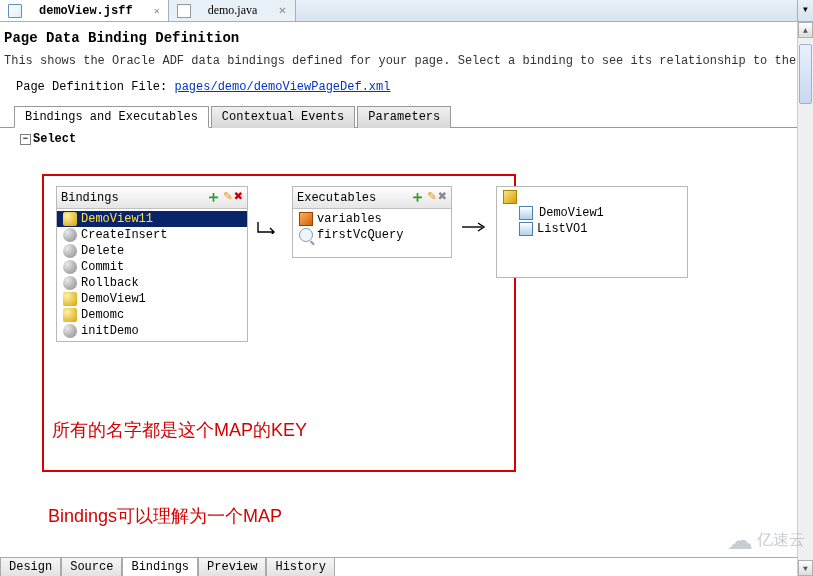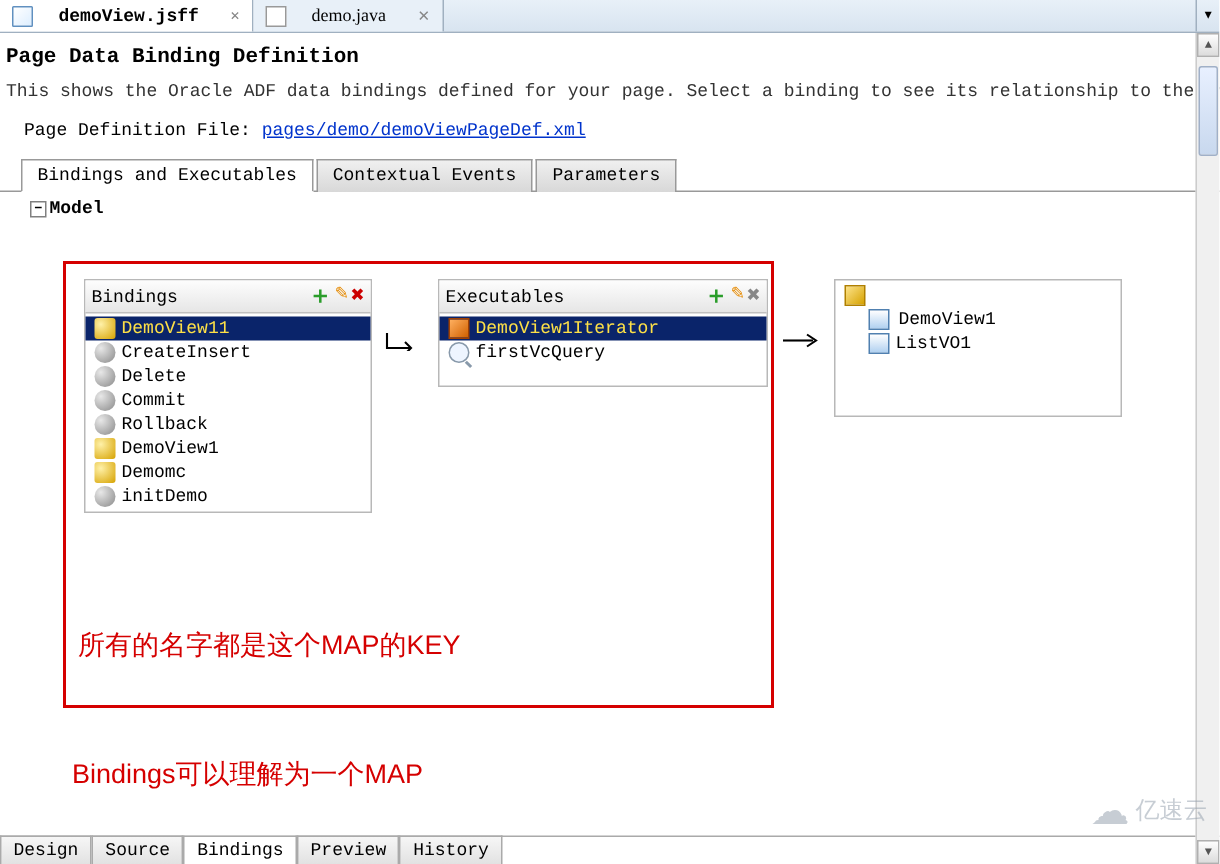--- a/index.html
+++ b/index.html
@@ -39,21 +39,21 @@
 .panels { position: absolute; left: 56px; top: 186px; display: flex; align-items: flex-start; gap: 8px; }
 .panel { border: 1px solid #b8b8b8; background: #fff; }
 .panel-header { display: flex; align-items: center; justify-content: space-between; background: linear-gradient(#fdfdfd, #e6e6e6); border-bottom: 1px solid #c0c0c0; padding: 2px 4px; font-family: "Courier New", monospace; font-size: 12px; height: 22px; }
 .panel-actions { display: flex; gap: 2px; }
 .panel-body { padding: 2px 0; }
 .list-item { display: flex; align-items: center; gap: 4px; padding: 1px 6px; font-family: "Courier New", monospace; font-size: 12px; }
 .list-item.indent { padding-left: 22px; }
 .list-item.selected { background: #0a246a; color: #fde047; }
 
 .panel.bindings { width: 192px; }
-.panel.execs { width: 220px; height: 72px; }
+.panel.execs { width: 160px; height: 72px; }
 .panel.datacontrol { width: 192px; height: 92px; }
 
 
 .arrow { display: flex; align-items: center; margin-top: 34px; }
 .arrow svg { display: block; }
 
 
 .ico { width: 14px; height: 14px; display: inline-block; flex-shrink: 0; }
 .ico-file { background: linear-gradient(135deg,#fff,#ddeeff); border: 1px solid #6090c0; border-radius: 1px; }
 .ico-java { background: #fff; border: 1px solid #999; }
@@ -111,21 +111,21 @@
 
 <div class="main-tabs">
   <div class="main-tab active">Bindings and Executables</div>
   <div class="main-tab">Contextual Events</div>
   <div class="main-tab">Parameters</div>
 </div>
 <div class="tabs-underline"></div>
 
 <div class="model-row">
   <span class="tree-toggle">−</span>
-  <span>Model</span>
+  <span>Select</span>
 </div>
 
 <div class="red-box"></div>
 <div class="anno1">所有的名字都是这个MAP的KEY</div>
 <div class="anno2">Bindings可以理解为一个MAP</div>
 
 <div class="panels">
 
   <div class="panel bindings">
     <div class="panel-header">
@@ -181,23 +181,23 @@
   <div class="panel execs">
     <div class="panel-header">
       <span>Executables</span>
       <span class="panel-actions">
         <span class="ico-plus">＋</span>
         <span class="ico-pencil">✎</span>
         <span class="ico-x-grey">✖</span>
       </span>
     </div>
     <div class="panel-body">
-      <div class="list-item selected">
+      <div class="list-item">
           <span class="ico ico-pkg"></span>
-          <span>DemoView1Iterator</span>
+          <span>variables</span>
         </div>
       <div class="list-item">
           <span class="ico ico-mag"></span>
           <span>firstVcQuery</span>
         </div>
     </div>
   </div>
 
   <div class="arrow">
     <svg width="28" height="14">

